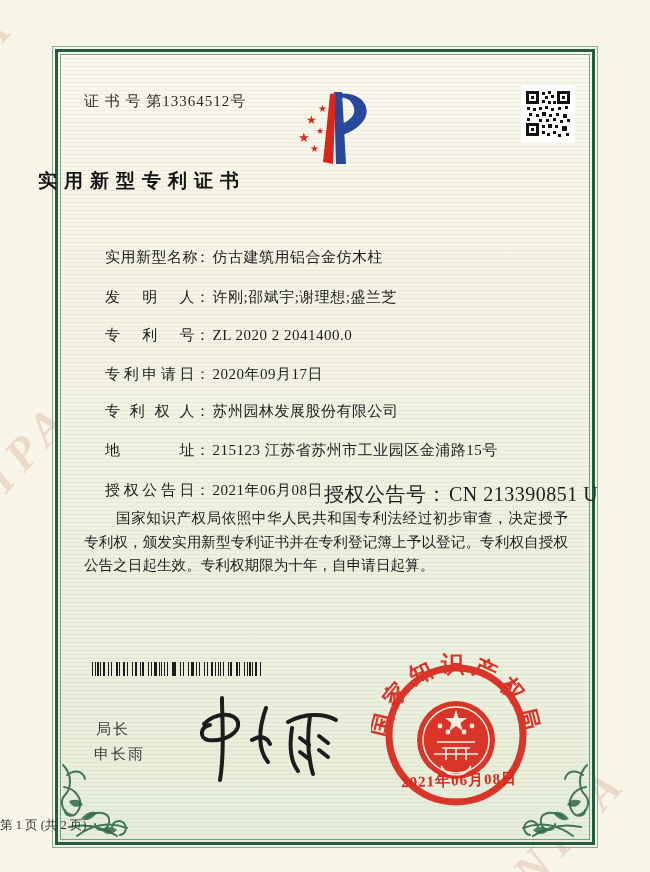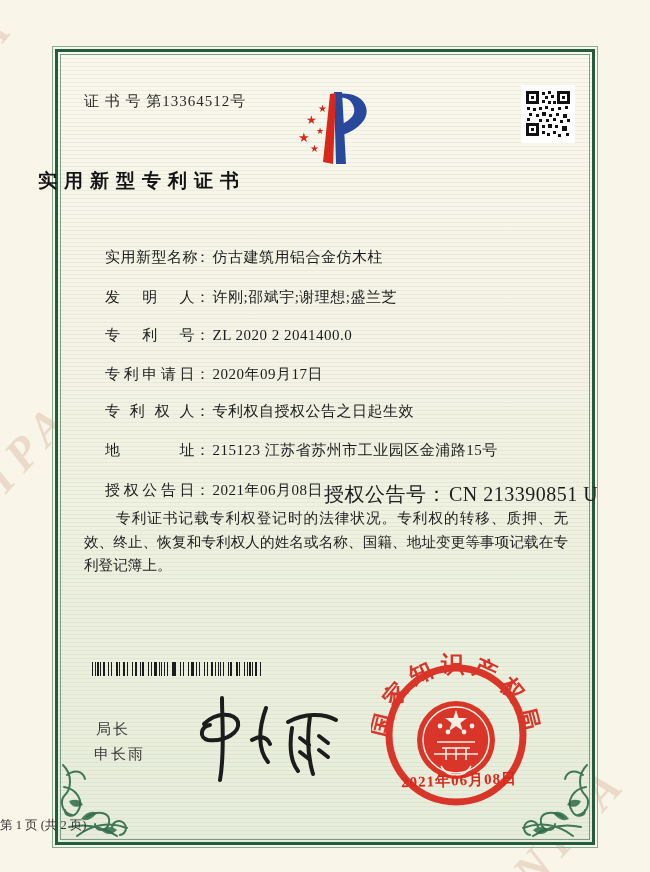--- a/index.html
+++ b/index.html
@@ -174,34 +174,34 @@
 <div class="abs frow" style="top:288px;">
   <span class="flabel">发明人</span><span>：</span><span class="fvalue">许刚;邵斌宇;谢理想;盛兰芝</span>
 </div>
 <div class="abs frow" style="top:326px;">
   <span class="flabel">专利号</span><span>：</span><span class="fvalue">ZL 2020 2 2041400.0</span>
 </div>
 <div class="abs frow" style="top:365px;">
   <span class="flabel">专利申请日</span><span>：</span><span class="fvalue">2020年09月17日</span>
 </div>
 <div class="abs frow" style="top:402px;">
-  <span class="flabel">专利权人</span><span>：</span><span class="fvalue">专利权自授权公告之日起生效</span>
+  <span class="flabel">专利权人</span><span>：</span><span class="fvalue">苏州园林发展股份有限公司</span>
 </div>
 <div class="abs frow" style="top:441px;">
   <span class="flabel">地址</span><span>：</span><span class="fvalue">215123 江苏省苏州市工业园区金浦路15号</span>
 </div>
 <div class="abs frow" style="top:481px;">
   <span class="flabel">授权公告日</span><span>：</span><span class="fvalue">2021年06月08日</span>
 </div>
 <div class="abs" id="row-grant2" style="top:481px;">
   <span>授权公告号</span><span>：</span><span class="fvalue">CN 213390851 U</span>
 </div>
 
 <div class="abs" id="paras">
-  <p>专利证书记载专利权登记时的法律状况。专利权的转移、质押、无效、终止、恢复和专利权人的姓名或名称、国籍、地址变更等事项记载在专利登记簿上。</p>
+  <p>国家知识产权局依照中华人民共和国专利法经过初步审查，决定授予专利权，颁发实用新型专利证书并在专利登记簿上予以登记。专利权自授权公告之日起生效。专利权期限为十年，自申请日起算。</p>
 </div>
 
 <div class="abs" id="barcode"></div>
 
 <div class="abs" id="director-title">局长</div>
 <div class="abs" id="director-name">申长雨</div>
 
 <svg class="abs" style="left:186px;top:692px;" width="160" height="96" viewBox="0 0 160 96">
   <g stroke="#1c1c1c" stroke-width="4" fill="none" stroke-linecap="round" stroke-linejoin="round">
     <path d="M18,32 C30,20 48,20 52,30 C54,40 40,50 22,48 C13,46 14,35 24,33"></path>

